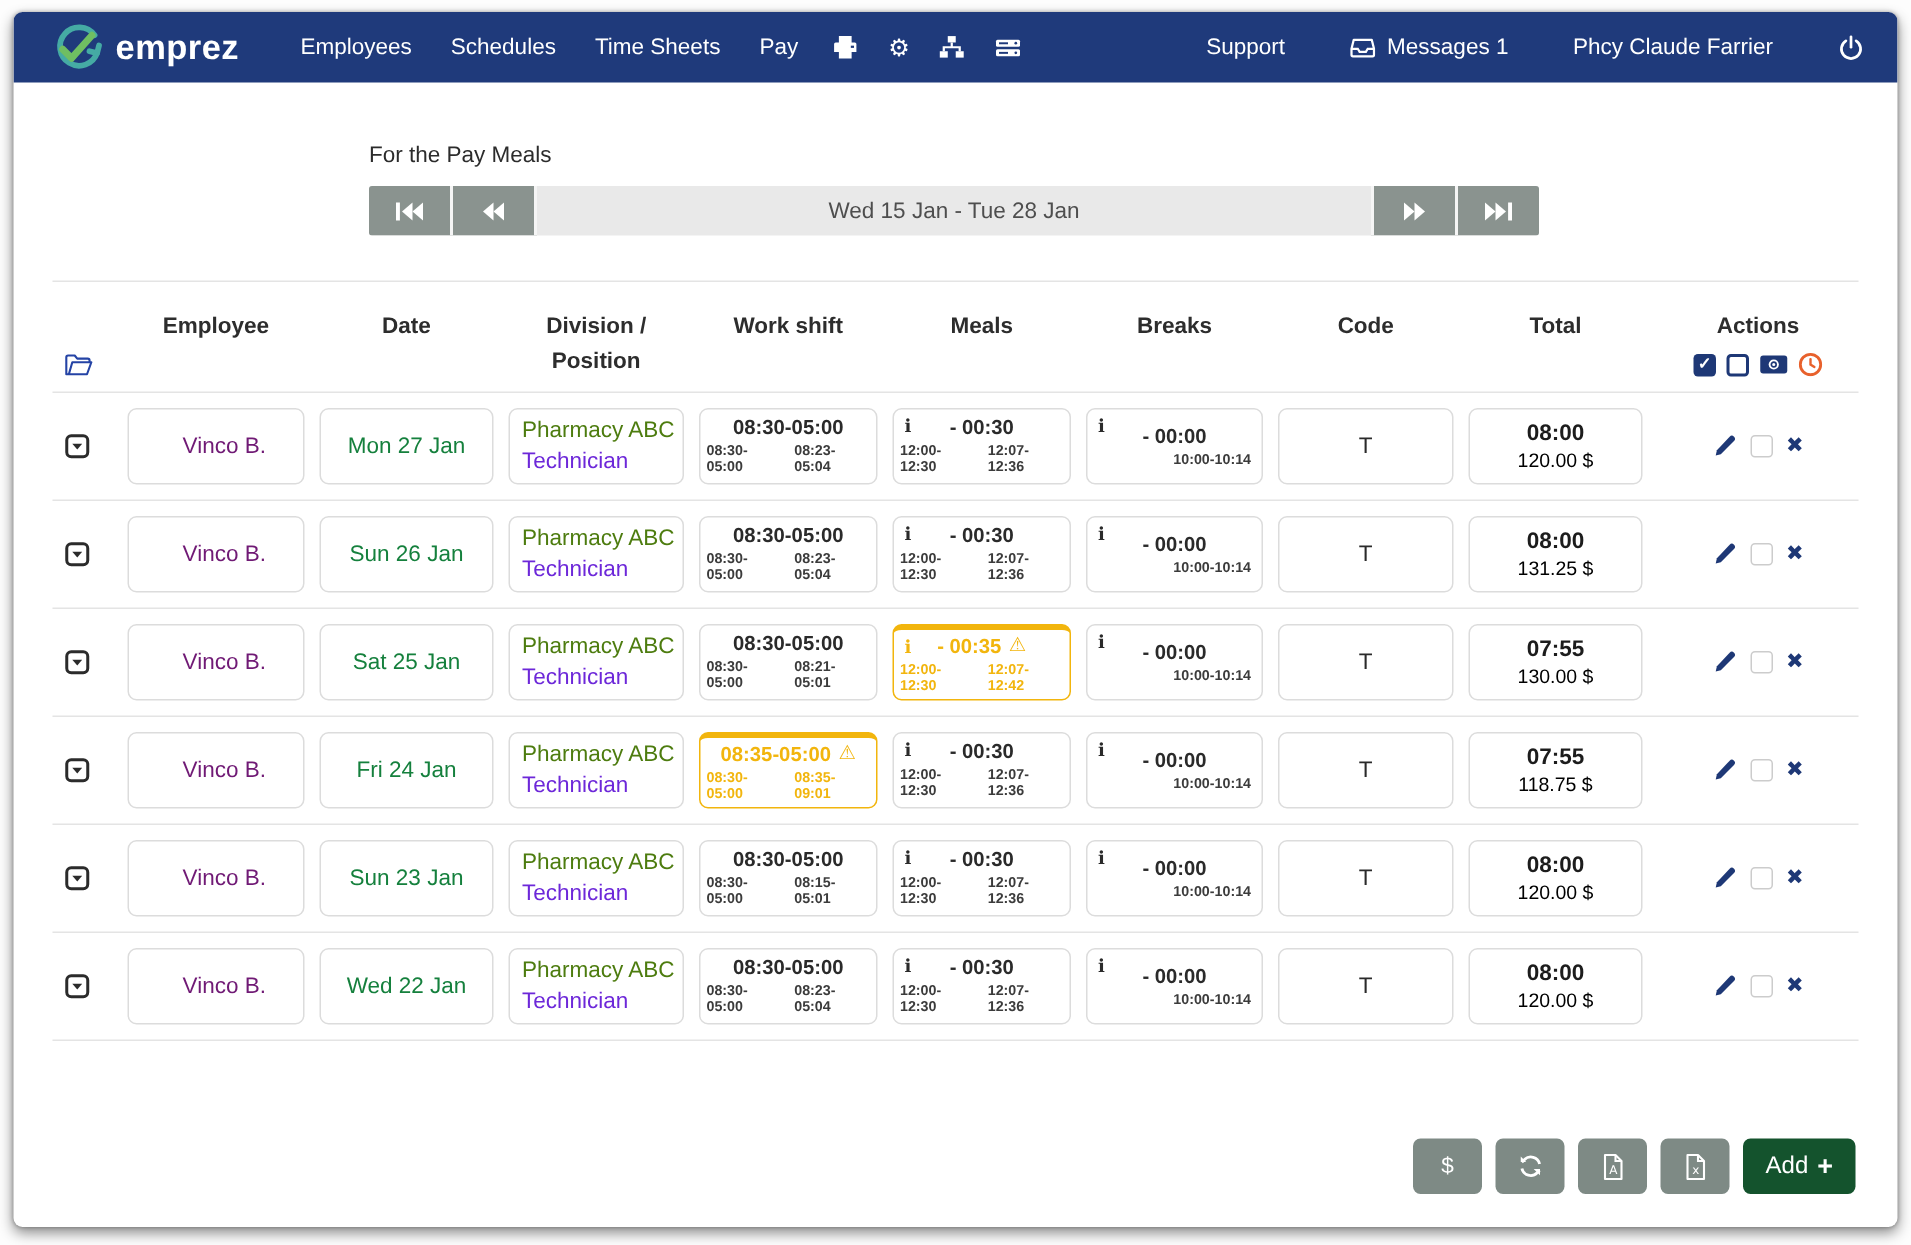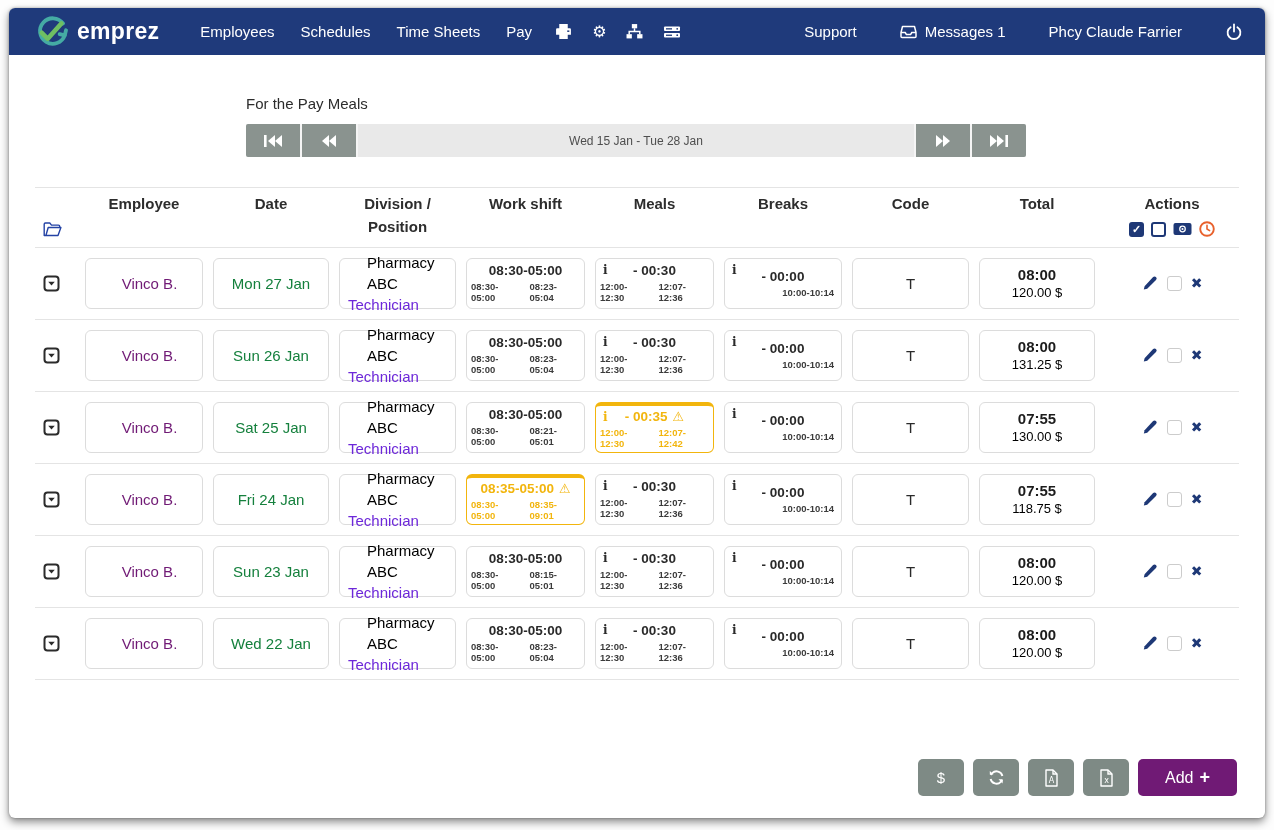--- a/index.html
+++ b/index.html
@@ -29,49 +29,49 @@
   
   .period-wrap { margin:40px 0 0 237px; width:780px; }
   .period-label { font-size:15px; color:#2c2c2c; margin-bottom:12px; font-weight:400; }
   .period-bar { display:flex; height:33px; background:#e9e9e9; border-radius:2px; overflow:hidden; }
   .period-btn {
     width:56px; background:#8a938f; border:none; border-right:2px solid #f5f5f5;
     display:flex; align-items:center; justify-content:center; cursor:pointer; flex-shrink:0;
   }
   .period-btn.rt { border-right:none; border-left:2px solid #f5f5f5; }
   .period-text { flex:1; display:flex; align-items:center; justify-content:center;
-    color:#4e4e4e; font-size:12px; }
+    color:#4e4e4e; font-size:15px; }
 
   
   .table { margin:30px 26px 0; }
   .grid {
     display:grid; column-gap:10px; align-items:center;
     grid-template-columns:40px 118px 116px 117px 119px 119px 118px 117px 116px 1fr;
   }
-  .thead { border-top:1px solid #e4e4e4; border-bottom:1px solid #e4e4e4; padding:4px 0 8px; }
+  .thead { border-top:1px solid #e4e4e4; border-bottom:1px solid #e4e4e4; padding:18px 0 8px; }
   .th { text-align:center; font-size:15px; font-weight:700; color:#2d2d2d; line-height:1.55; align-self:start; }
   .th-actions { display:flex; flex-direction:column; align-items:center; gap:6px; }
   .th-action-icons { display:flex; align-items:center; gap:7px; }
   .folder-cell { align-self:end; padding:4px 0 2px 8px; }
   .cb { width:15px; height:15px; border-radius:3px; cursor:pointer; }
   .cb-checked { background:#1e3876; color:#fff; font-size:11px; font-weight:700;
     display:flex; align-items:center; justify-content:center; }
   .cb-empty { border:2px solid #1e3876; background:#fff; }
   .cb-row { width:15px; height:15px; border:1px solid #ccc; border-radius:3px; background:#fff; cursor:pointer; }
 
   .trow { padding:10px 0; border-bottom:1px solid #e4e4e4; }
   .expander { padding-left:8px; cursor:pointer; }
   .box {
     border:1px solid #dcdcdc; border-radius:6px; background:#fff; height:51px;
     display:flex; flex-direction:column; justify-content:center; position:relative;
   }
   .box-emp { padding-left:11px; font-size:15px; color:#701a75; cursor:pointer;text-align:center; }
   .box-date { align-items:center; font-size:15px; color:#15803d;text-align:right; }
   .box-div { padding-left:8px; line-height:1.4; font-size:15px; }
-  .div-name { color:#000000;margin-left:19px; }
+  .div-name { color:#4d7c0f; }
   .div-pos { color:#6d28d9; }
   .line1 { display:flex; align-items:center; justify-content:center; gap:5px;
     font-size:13.5px; font-weight:600; color:#2a2a2a; }
   .line2 { display:flex; justify-content:center; gap:8px; font-size:9.5px; font-weight:600;
     color:#3b3b3b; margin-top:3px; padding:0 4px; }
   .line2.right { justify-content:flex-end; padding-right:7px; }
   .info-i { position:absolute; left:7px; top:4px; font-family:"DejaVu Serif", serif;
     font-weight:700; font-style:normal; font-size:12px; color:#2a2a2a; }
   .warn-glyph { display:none; font-family:"DejaVu Sans", sans-serif; font-weight:700; font-size:13px; }
   .box.warning { border-color:#f2b50d; border-top:4px solid #f2b50d; color:#f2b50d; }
@@ -84,21 +84,21 @@
   .x-icon { color:#1e3876; font-family:"DejaVu Sans", sans-serif; font-weight:700; font-size:14px; cursor:pointer; }
   .icon-btn { cursor:pointer; display:inline-flex; }
 
   
   .footer { margin-top:auto; display:flex; justify-content:flex-end; gap:9px; padding:0 28px 22px; }
   .fbtn {
     height:37px; min-width:46px; border:none; border-radius:5px; background:#7e8a85; color:#fff;
     display:flex; align-items:center; justify-content:center; cursor:pointer; font-size:15px;
     padding:0 12px;
   }
-  .fbtn-add { background:#701a75; font-size:16px; gap:6px; padding:0 27px; font-weight:400; }
+  .fbtn-add { background:#14532d; font-size:16px; gap:6px; padding:0 15px; font-weight:400; }
   .plus { font-weight:700; font-size:18px; }
 </style>
 </head>
 <body>
 
 <div class="page">
 
   <div class="navbar">
     <div class="brand">
       <span>

